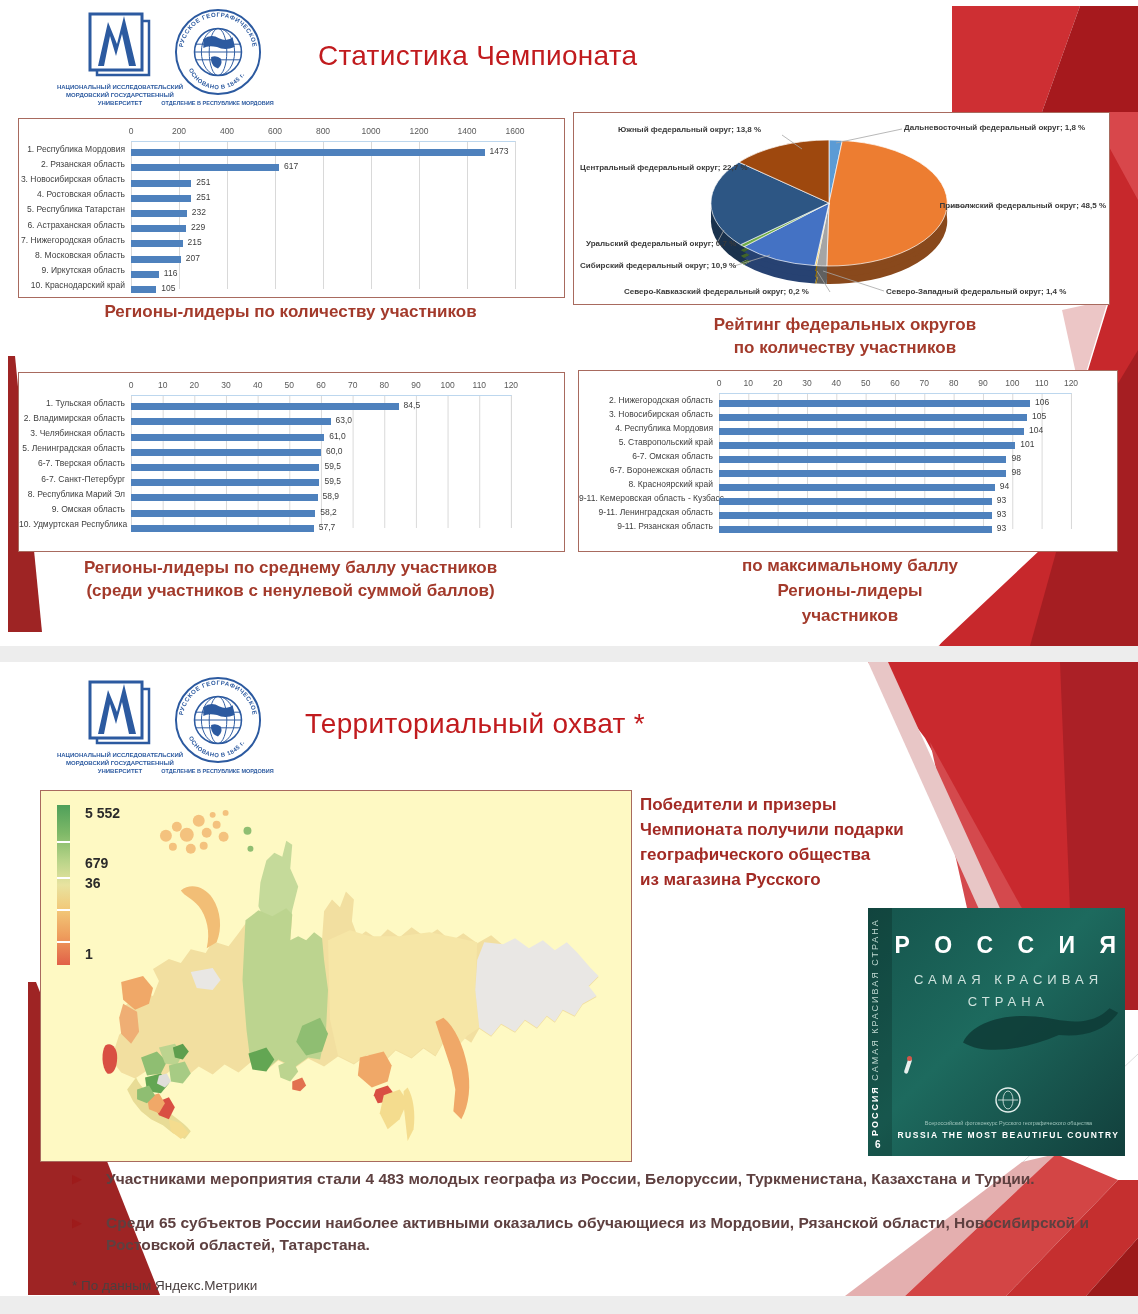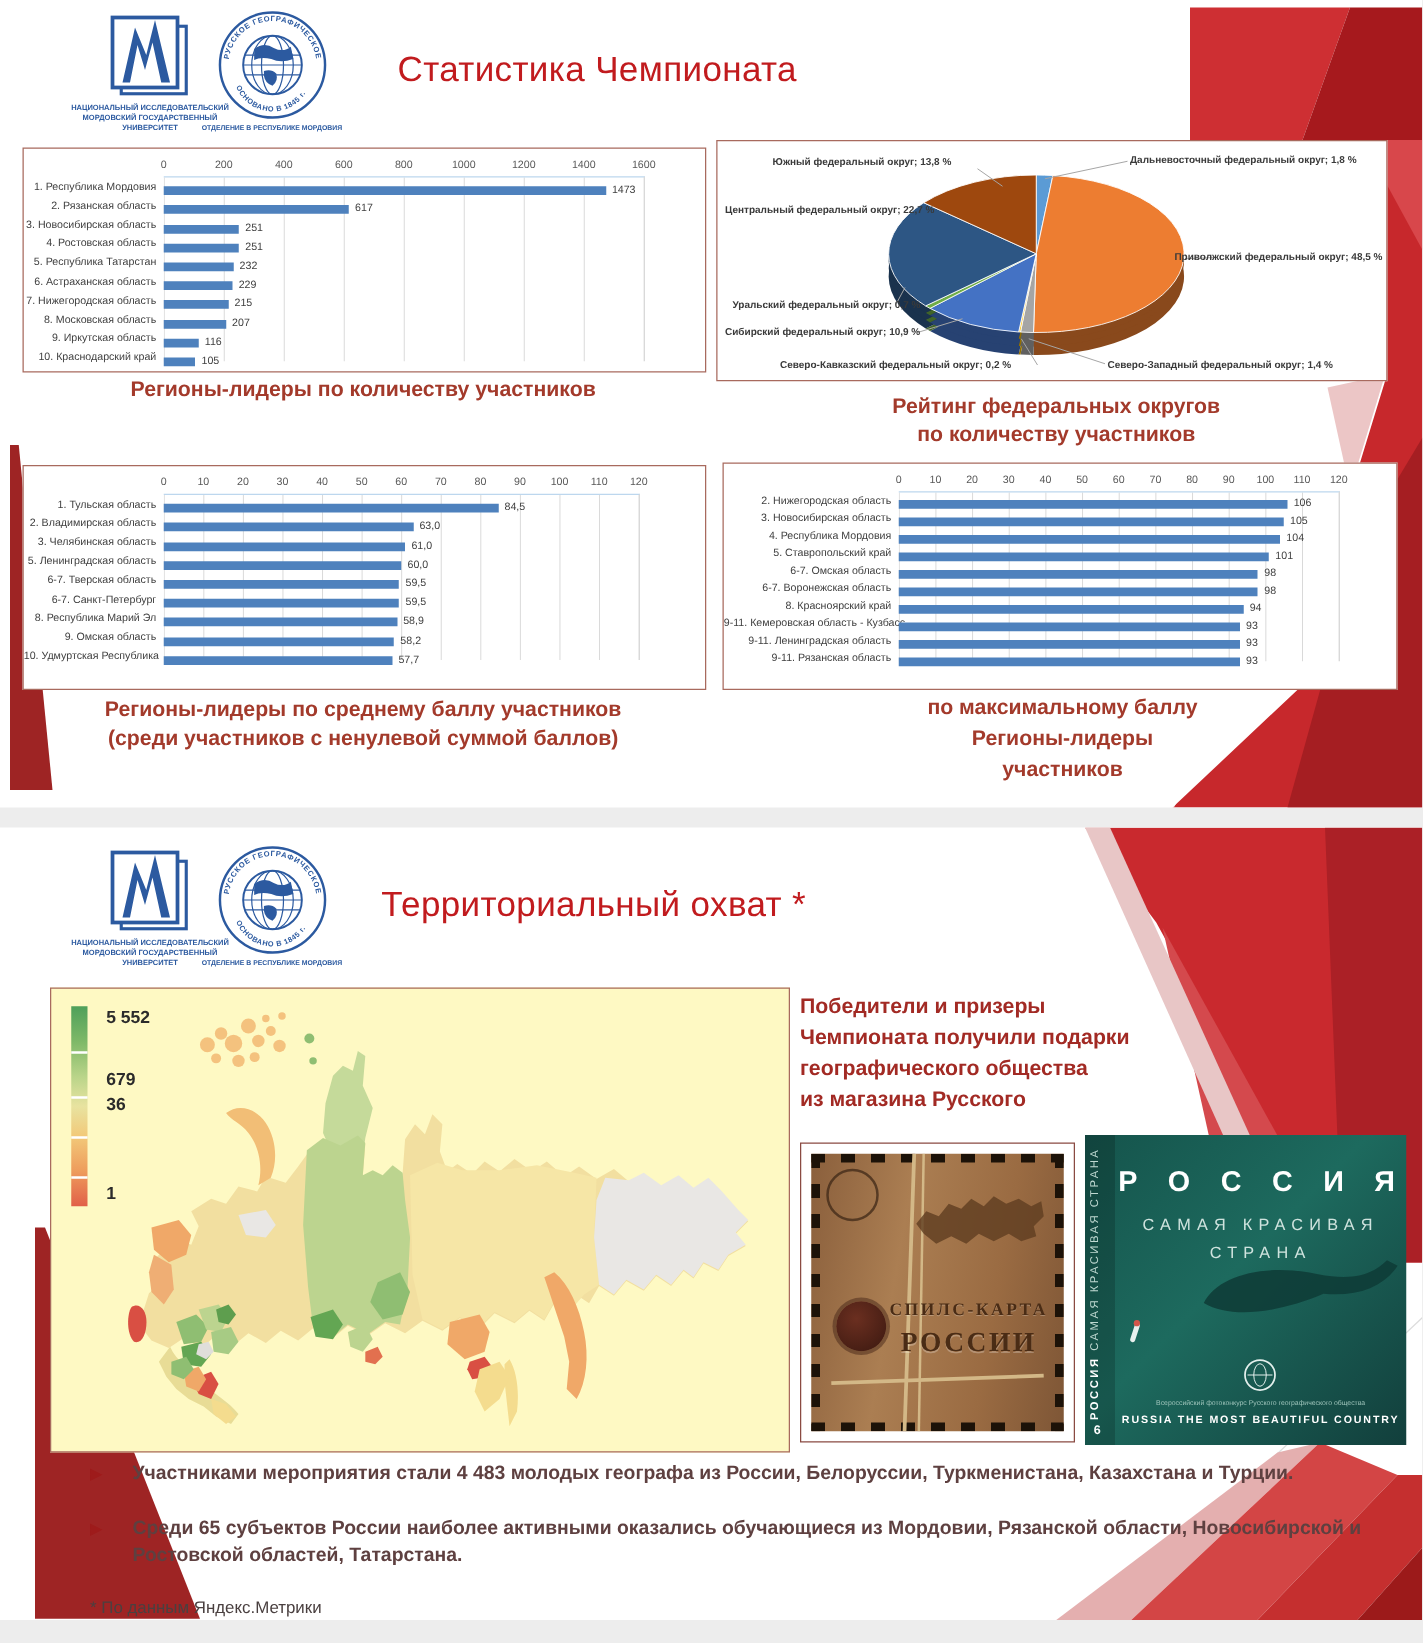--- a/index.html
+++ b/index.html
@@ -578,38 +578,20 @@
         <div class="legend-lab" style="left:44px;top:155px;">1</div>
       </div>
 
       <div class="abs gift-text" style="left:640px;top:130px;width:300px;">
         <div>Победители и призеры</div>
         <div>Чемпионата получили подарки</div>
         <div>географического общества</div>
         <div>из магазина Русского</div>
       </div>
 
-      <div class="photo-frame" style="left:640px;top:252px;width:202px;height:222px;">
-        <div class="wood">
-          <div class="teeth-h" style="top:0;"></div>
-          <div class="teeth-h" style="bottom:0;"></div>
-          <div class="teeth-v" style="left:0;"></div>
-          <div class="teeth-v" style="right:0;"></div>
-          <div class="twine" style="left:38%;top:0;bottom:0;width:3px;transform:rotate(2deg);"></div>
-          <div class="twine" style="left:43%;top:0;bottom:0;width:2px;transform:rotate(1deg);"></div>
-          <div class="twine" style="left:8%;right:8%;bottom:18%;height:3px;transform:rotate(-2deg);"></div>
-          <div class="abs" style="left:12px;top:12px;width:38px;height:38px;border:2.5px solid #3f2817;border-radius:50%;opacity:.75;"></div>
-          <div class="abs" style="left:20px;top:118px;width:40px;height:40px;border-radius:50%;background:radial-gradient(circle at 40% 35%,#6b2f20,#3a1810);box-shadow:0 0 0 3px rgba(60,28,18,.45);"></div>
-          <svg class="abs" style="right:12px;top:26px;" width="110" height="55" viewBox="0 0 110 55">
-            <path d="M4,30 L12,20 22,24 30,14 40,18 48,10 58,16 66,8 76,14 86,10 96,16 104,12 106,24 98,32 100,40 88,44 78,38 66,44 54,38 44,46 32,40 20,46 10,38 Z" fill="#5f3d20" opacity=".8"></path>
-          </svg>
-          <div class="box-title" style="left:58px;right:8px;top:118px;font-size:14px;">СПИЛС-КАРТА</div>
-          <div class="box-title" style="left:58px;right:8px;top:138px;font-size:22px;">РОССИИ</div>
-        </div>
-      </div>
 
       <div class="abs" style="left:868px;top:246px;width:257px;height:248px;">
         <div class="book">
           <div class="book-spine"></div>
           <div class="spine-text">
             <b>РОССИЯ</b>&nbsp;<span>САМАЯ КРАСИВАЯ СТРАНА</span>
           </div>
           <div class="abs" style="left:7px;bottom:6px;color:#fff;font-size:10px;font-weight:700;">6</div>
           <svg class="abs" style="left:95px;top:95px;" width="160" height="70" viewBox="0 0 120 50">
             <path d="M0,22 C10,6 40,2 70,12 C90,18 102,16 112,8 L118,12 C108,24 92,28 72,24 C46,32 16,34 0,22 Z" fill="#0E3B36" opacity=".85" transform="rotate(-6 60 25)"></path>

